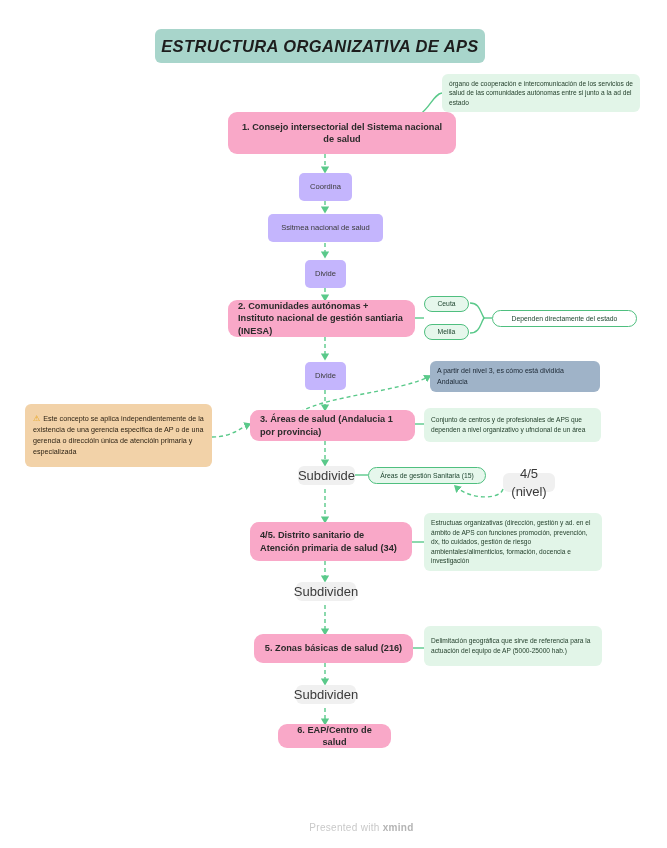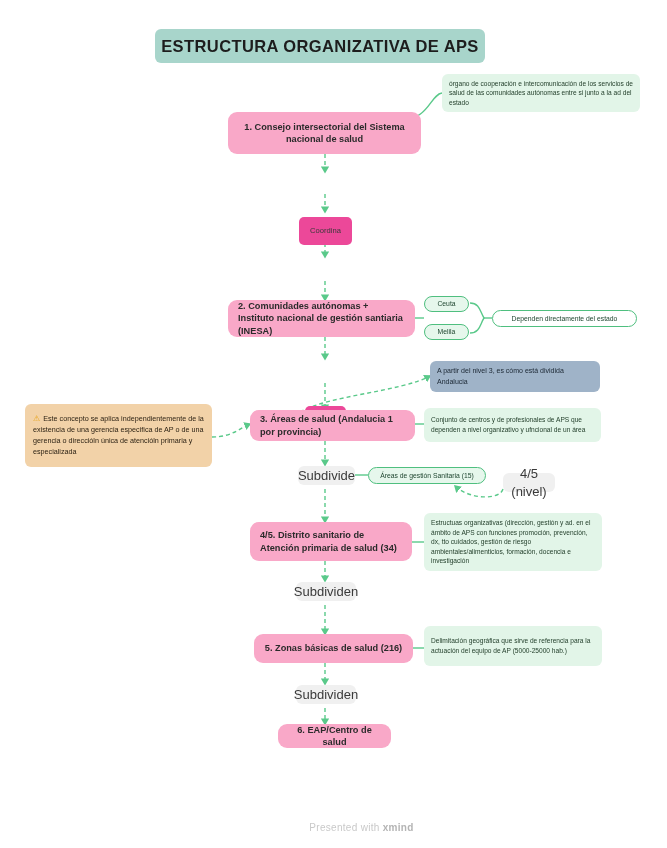--- a/index.html
+++ b/index.html
@@ -56,26 +56,25 @@
     background: #f9a8c8;
     border-radius: 9px;
     font-size: 9.2px;
     font-weight: bold;
     color: #2b2b2b;
     padding: 4px 10px;
   }
 
   
   .gray-label {
-    background: #ec4899;
+    background: #c4b5fd;
     border-radius: 5px;
     font-size: 7.6px;
     color: #3a3a3a;
     padding: 14px 8px;
-    margin-top: 44px;
   }
 
   
   .green-note {
     background: #e2f5e8;
     border-radius: 6px;
     font-size: 6.6px;
     color: #24402c;
     padding: 5px 7px;
     text-align: left;
@@ -207,36 +206,39 @@
       <path d="M355,475 L368,475"></path>
 
       <path d="M503,489 C500,500 470,500 455,486" stroke-dasharray="4 3" marker-end="url(#arr)"></path>
 
       <path d="M412,542 L424,542"></path>
 
       <path d="M412,648 L424,648"></path>
     </g>
   </svg>
 
-  <div class="node title-box" style="left:155px; top:29px; width:330px; height:34px;">
+  <div class="node title-box" style="left:155px; top:29px; width:330px; height:34px;font-style:italic;">
     <span>ESTRUCTURA ORGANIZATIVA DE APS</span>
   </div>
 
   <div class="node green-note" style="left:442px; top:74px; width:198px; height:38px;">
     <span>órgano de cooperación e intercomunicación de los servicios de salud de las comunidades autónomas entre si junto a la ad del estado</span>
   </div>
 
-  <div class="node pink" style="left:228px; top:112px; width:193px; height:42px;">
+  <div class="node pink" style="left:228px; top:112px; width:228px; height:42px;">
     <span>1. Consejo intersectorial del Sistema nacional de salud</span>
   </div>
 
   <div class="node gray-label" style="left:299px; top:173px; width:53px; height:21px;">
     <span>Coordina</span>
   </div>
 
+  <div class="node gray-label" style="left:268px; top:214px; width:115px; height:22px;">
+    <span>Ssitmea nacional de salud</span>
+  </div>
 
   <div class="node gray-label" style="left:305px; top:260px; width:41px; height:21px;">
     <span>Divide</span>
   </div>
 
   <div class="node pink left-text" style="left:228px; top:300px; width:187px; height:37px;">
     <span>2. Comunidades autónomas + Instituto nacional de gestión santiaria (INESA)</span>
   </div>
 
   <div class="node green-pill" style="left:424px; top:296px; width:45px; height:16px;">

